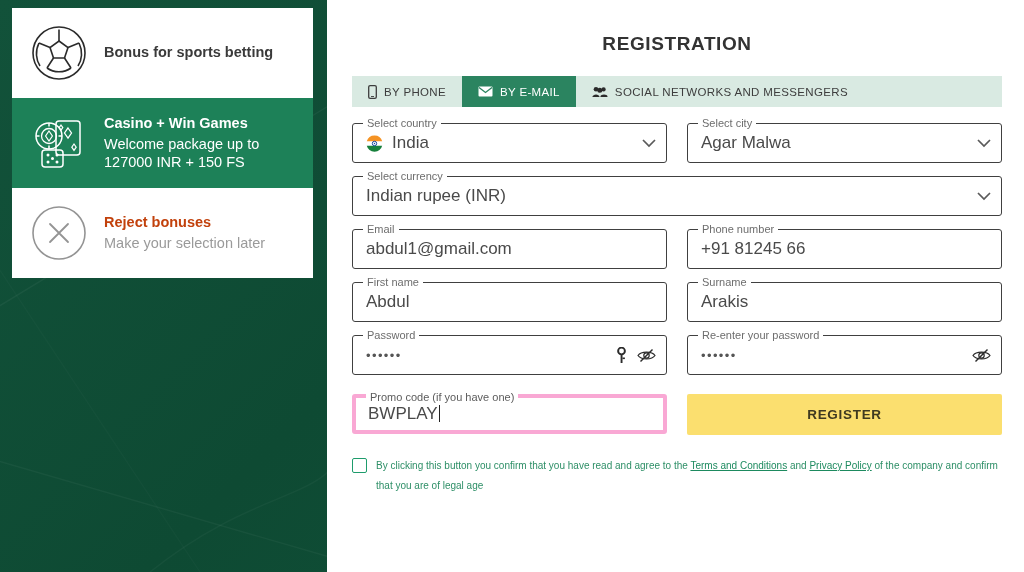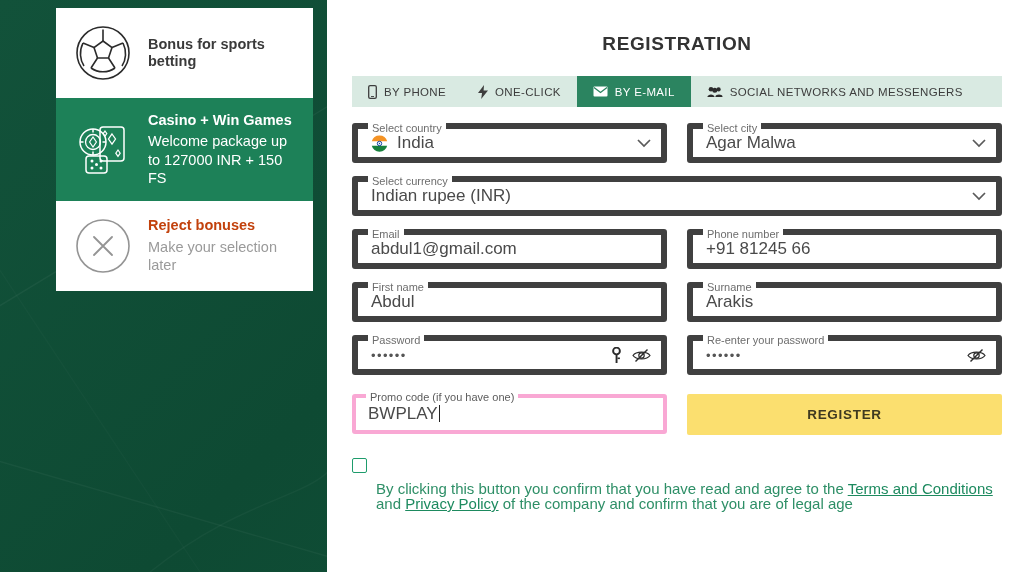--- a/index.html
+++ b/index.html
@@ -29,21 +29,20 @@
     left: 12px; top: 8px;
     width: 301px;
   }
   .bonus-card {
     display: flex;
     align-items: center;
     gap: 14px;
     padding: 14px 14px 14px 16px;
     background: #ffffff;
     min-height: 84px;
-    margin-left: 44px;
   }
   .bonus-card.selected { background: #1d8158; }
   .bonus-card.reject { min-height: 88px; }
 
   .bonus-icon { flex: 0 0 auto; width: 62px; height: 62px;
                 display: flex; align-items: center; justify-content: center; }
   .bonus-text { display: flex; flex-direction: column; gap: 3px; }
   .bonus-title { font-size: 14.5px; font-weight: bold; color: #3a3a3a; line-height: 1.2; }
   .bonus-sub   { font-size: 14.5px; color: #8c8c8c; line-height: 1.25; max-width: 196px; }
   .selected .bonus-title { color: #ffffff; }
@@ -90,21 +89,21 @@
 
   
   .fields { margin: 16px 25px 0 25px; }
   .row { display: flex; gap: 20px; margin-bottom: 13px; }
   .col { flex: 1 1 0; min-width: 0; }
   .col.full { flex: 1 1 100%; }
 
   .field {
     position: relative;
     height: 40px;
-    border: 6px solid #404040;
+    border: 1px solid #404040;
     border-radius: 3px;
     display: flex;
     align-items: center;
     padding: 0 10px 0 13px;
     background: #fff;
   }
   .field.focused { border: 4px solid #f9a8d4; padding-left: 12px; }
 
   .field .legend {
     position: absolute;
@@ -168,24 +167,23 @@
   }
   .checkbox {
     flex: 0 0 auto;
     width: 15px; height: 15px;
     border: 1.5px solid #1e9c6c;
     border-radius: 2px;
     margin-top: 2px;
     background: #fff;
   }
   .terms-text {
-    font-size: 15px;
-    line-height: 15px;
+    font-size: 10px;
+    line-height: 20px;
     color: #2e8f67;
-    margin-top: 25px;
   }
   .terms-text a { color: #1d8a5f; text-decoration: underline; }
 </style>
 </head>
 <body>
 
 <div class="screen">
 
   <svg class="bg-lines" viewBox="0 0 1024 572" preserveAspectRatio="none">
     <path d="M-40 330 L330 105" stroke="#ffffff" stroke-opacity="0.10" stroke-width="1.4" fill="none"></path>
@@ -261,28 +259,20 @@
       <div class="tab">
         <span>
           <svg width="9" height="14" viewBox="0 0 9 14">
             <rect x="0.7" y="0.7" width="7.6" height="12.6" rx="1.4" fill="none" stroke="#3d3d3d" stroke-width="1.3"></rect>
             <rect x="3" y="11" width="3" height="0.9" fill="#3d3d3d"></rect>
           </svg>
         </span>
         <span>BY PHONE</span>
       </div>
 
-      <div class="tab">
-        <span>
-          <svg width="10" height="14" viewBox="0 0 10 14">
-            <polygon points="6,0 0,8 4,8 3.2,14 10,5.6 5.6,5.6" fill="#3d3d3d"></polygon>
-          </svg>
-        </span>
-        <span>ONE-CLICK</span>
-      </div>
 
       <div class="tab active">
         <span>
           <svg width="15" height="11" viewBox="0 0 15 11">
             <rect x="0.5" y="0.5" width="14" height="10" rx="1" fill="#ffffff"></rect>
             <path d="M1 1.4 L7.5 6.4 L14 1.4" fill="none" stroke="#2b8460" stroke-width="1.3"></path>
           </svg>
         </span>
         <span>BY E-MAIL</span>
       </div>

